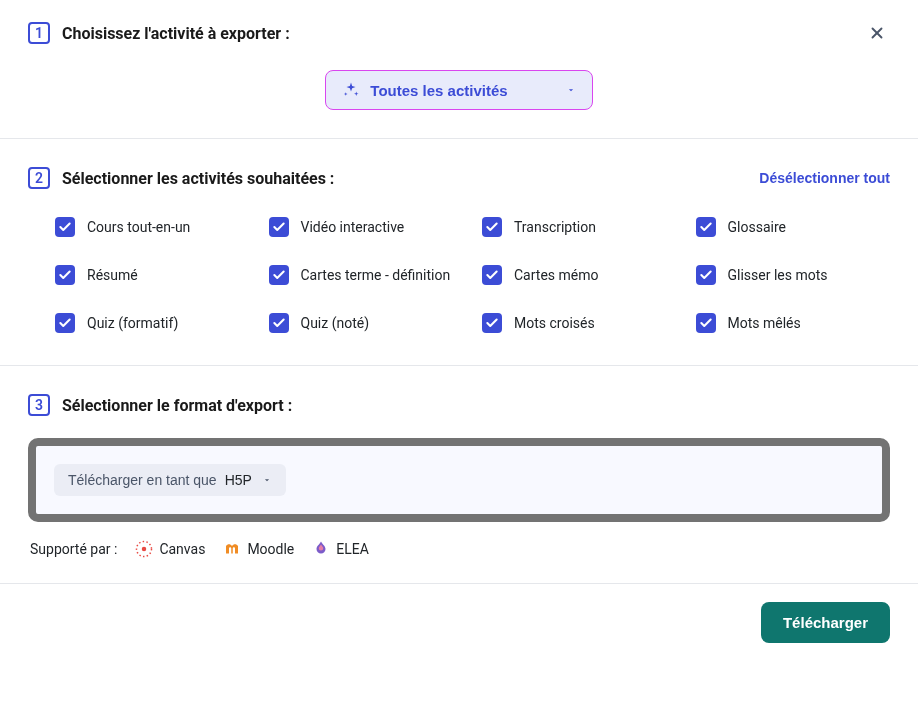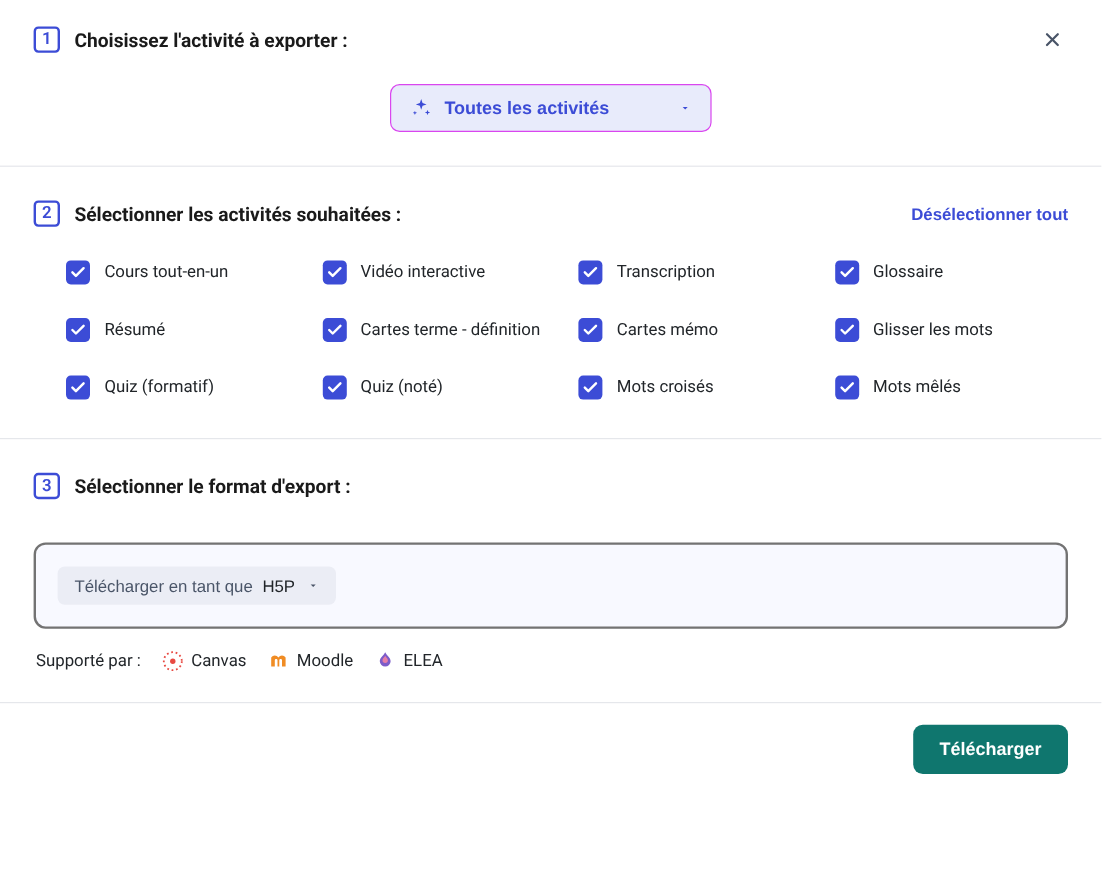--- a/index.html
+++ b/index.html
@@ -130,22 +130,22 @@
       align-items: center;
       justify-content: center;
     }
     .checkbox-label {
       font-size: 14px;
       color: #212529;
       line-height: 1.3;
       max-width: 170px;
     }
     .format-card {
-      margin-top: 36px;
-      border: 2px solid #737373;
+      margin-top: 22px;
+      border: 8px solid #737373;
       border-radius: 10px;
       background: #f8f9ff;
       padding: 18px;
     }
     .format-select {
       display: inline-flex;
       align-items: center;
       gap: 6px;
       background: #ebedf5;
       border: none;

